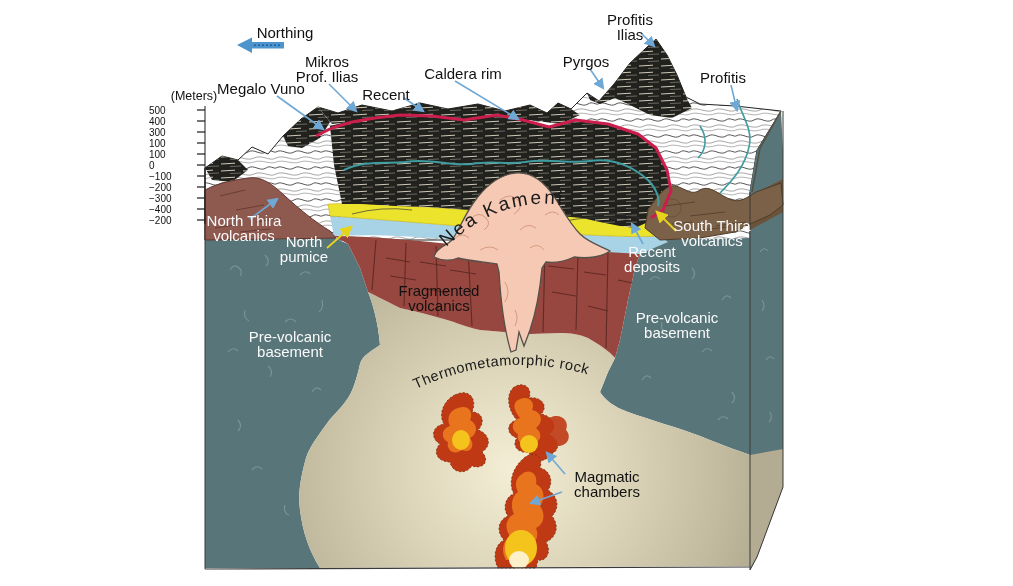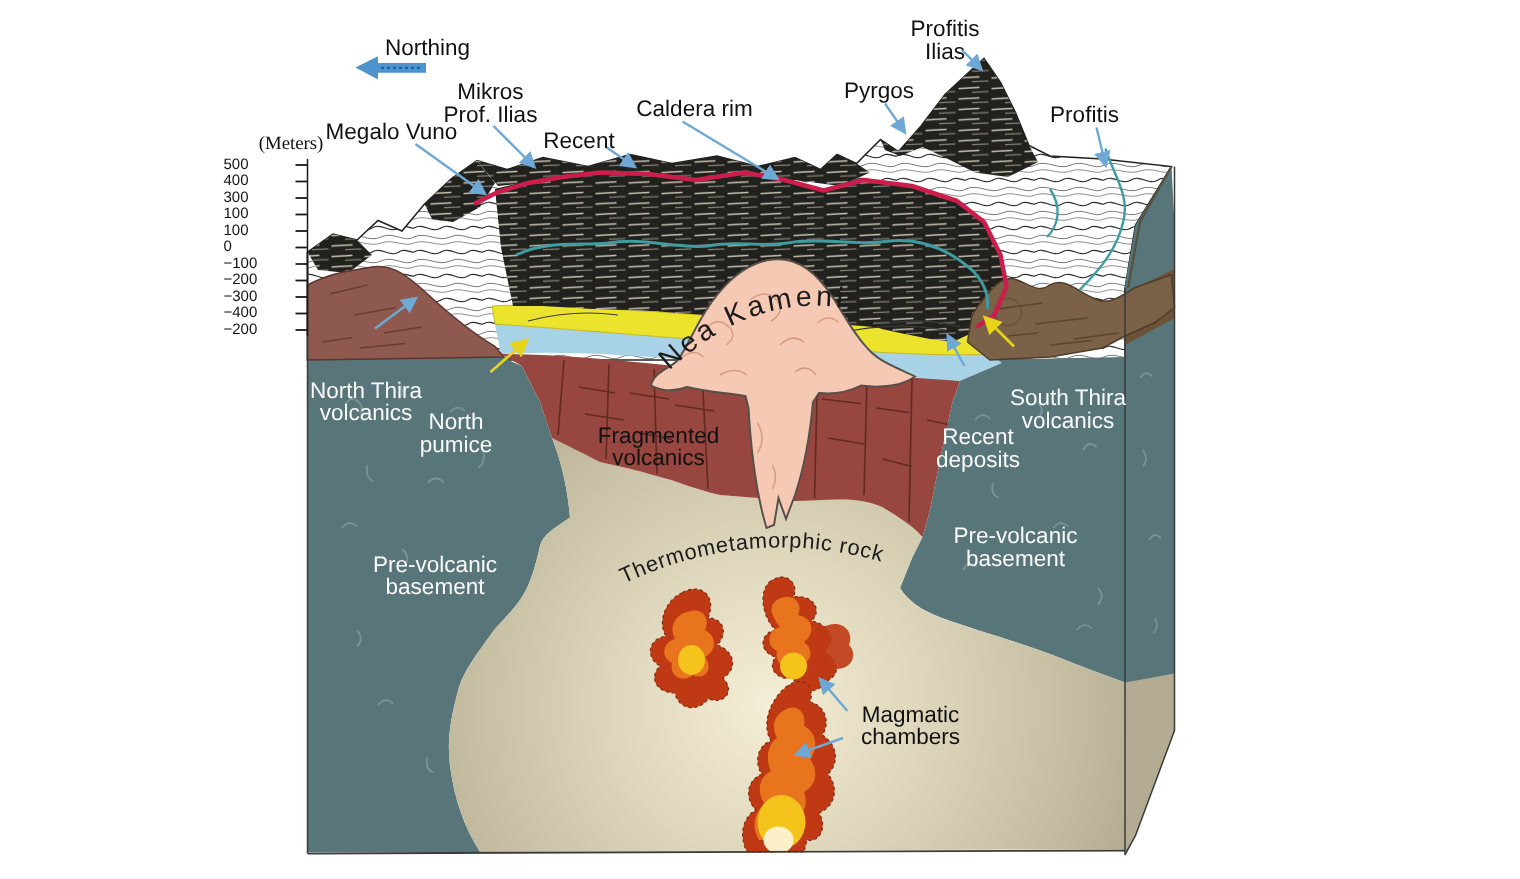--- a/index.html
+++ b/index.html
@@ -1,25 +1,25 @@
 <!DOCTYPE html>
 <html><head>
 <meta charset="utf-8">
 <style>
   html,body{margin:0;padding:0;background:#fff;}
   #stage{position:relative;width:1013px;height:586px;background:#ffffff;overflow:hidden;
          font-family:"Liberation Sans",sans-serif;}
   #diagram-svg{position:absolute;left:0;top:0;}
   .lbl{position:absolute;transform:translate(-50%,-50%);font-size:15px;line-height:15px;
        color:#111;text-align:center;white-space:nowrap;}
-  .lbl.white{color:#fafafa;margin-top:40px;}
+  .lbl.white{color:#fafafa;}
   .lbl.big{font-size:15px;}
   .scale-num{position:absolute;width:44px;font-size:10px;color:#111;
              transform:translateY(-50%);}
-  .meters{position:absolute;transform:translate(-50%,-50%);font-size:12.5px;color:#111;white-space:nowrap;font-family:Liberation Serif, serif;}
+  .meters{position:absolute;transform:translate(-50%,-50%);font-size:12.5px;color:#111;white-space:nowrap;}
 </style>
 </head>
 <body>
 
 <div id="stage">
 
 <svg id="diagram-svg" width="1013" height="586" viewBox="0 0 1013 586">
   <defs>
     <pattern id="contour" width="46" height="16" patternUnits="userSpaceOnUse">
       <rect width="46" height="16" fill="#ffffff"></rect>

